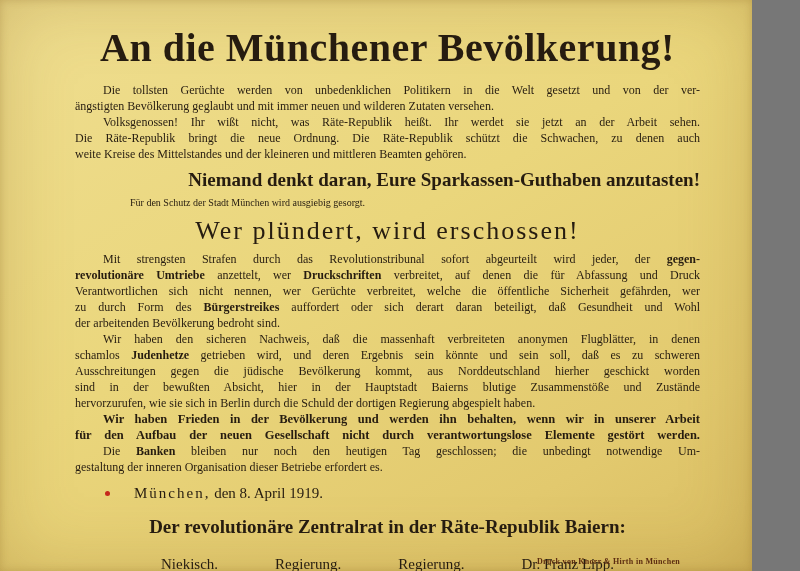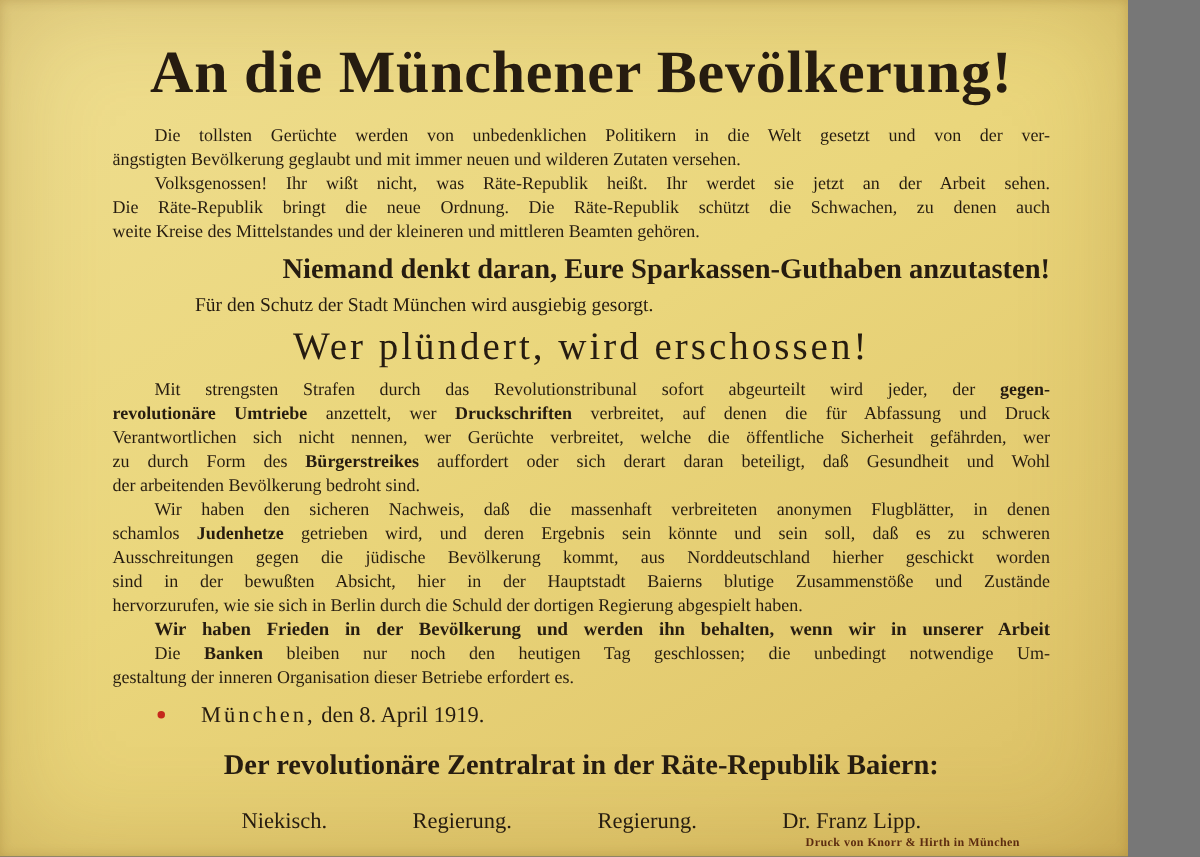--- a/index.html
+++ b/index.html
@@ -32,21 +32,21 @@
   }
   .para .line.last{text-align-last:left;}
   .para .line.indent{text-indent:28px;}
   .bold{font-weight:bold;}
   .para.bold-para{font-weight:bold;font-size:12.5px;}
   .h-spar{
     font-size:19px;font-weight:bold;text-align:right;
     margin:7px 0 2px 0;line-height:1.2;
   }
   .schutz{
-    font-size:13px;line-height:18px;margin:0 0 0 55px;
+    font-size:10px;line-height:18px;margin:0 0 0 55px;
   }
   .h-plue{
     font-size:26px;font-weight:normal;text-align:center;
     letter-spacing:2px;margin:3px 0 5px 0;line-height:1.2;
   }
   .dateline{
     font-size:15px;margin:8px 0 12px 30px;line-height:20px;
   }
   .red-dot{
     display:inline-block;width:5px;height:5px;border-radius:50%;
@@ -101,20 +101,21 @@
   <div class="para">
       <div class="line indent"><span>Wir haben den sicheren Nachweis, daß die massenhaft verbreiteten anonymen Flugblätter, in denen</span></div>
       <div class="line"><span>schamlos </span><span class="bold">Judenhetze</span><span> getrieben wird, und deren Ergebnis sein könnte und sein soll, daß es zu schweren</span></div>
       <div class="line"><span>Ausschreitungen gegen die jüdische Bevölkerung kommt, aus Norddeutschland hierher geschickt worden</span></div>
       <div class="line"><span>sind in der bewußten Absicht, hier in der Hauptstadt Baierns blutige Zusammenstöße und Zustände</span></div>
       <div class="line last"><span>hervorzurufen, wie sie sich in Berlin durch die Schuld der dortigen Regierung abgespielt haben.</span></div>
     </div>
 
   <div class="para bold-para">
       <div class="line indent"><span>Wir haben Frieden in der Bevölkerung und werden ihn behalten, wenn wir in unserer Arbeit</span></div>
+      <div class="line"><span>für den Aufbau der neuen Gesellschaft nicht durch verantwortungslose Elemente gestört werden.</span></div>
     </div>
 
   <div class="para">
       <div class="line indent"><span>Die </span><span class="bold">Banken</span><span> bleiben nur noch den heutigen Tag geschlossen; die unbedingt notwendige Um-</span></div>
       <div class="line last"><span>gestaltung der inneren Organisation dieser Betriebe erfordert es.</span></div>
     </div>
 
   <div class="dateline">
     <span class="red-dot"></span><span class="date-city">München,</span><span> den 8. April 1919.</span>
   </div>

